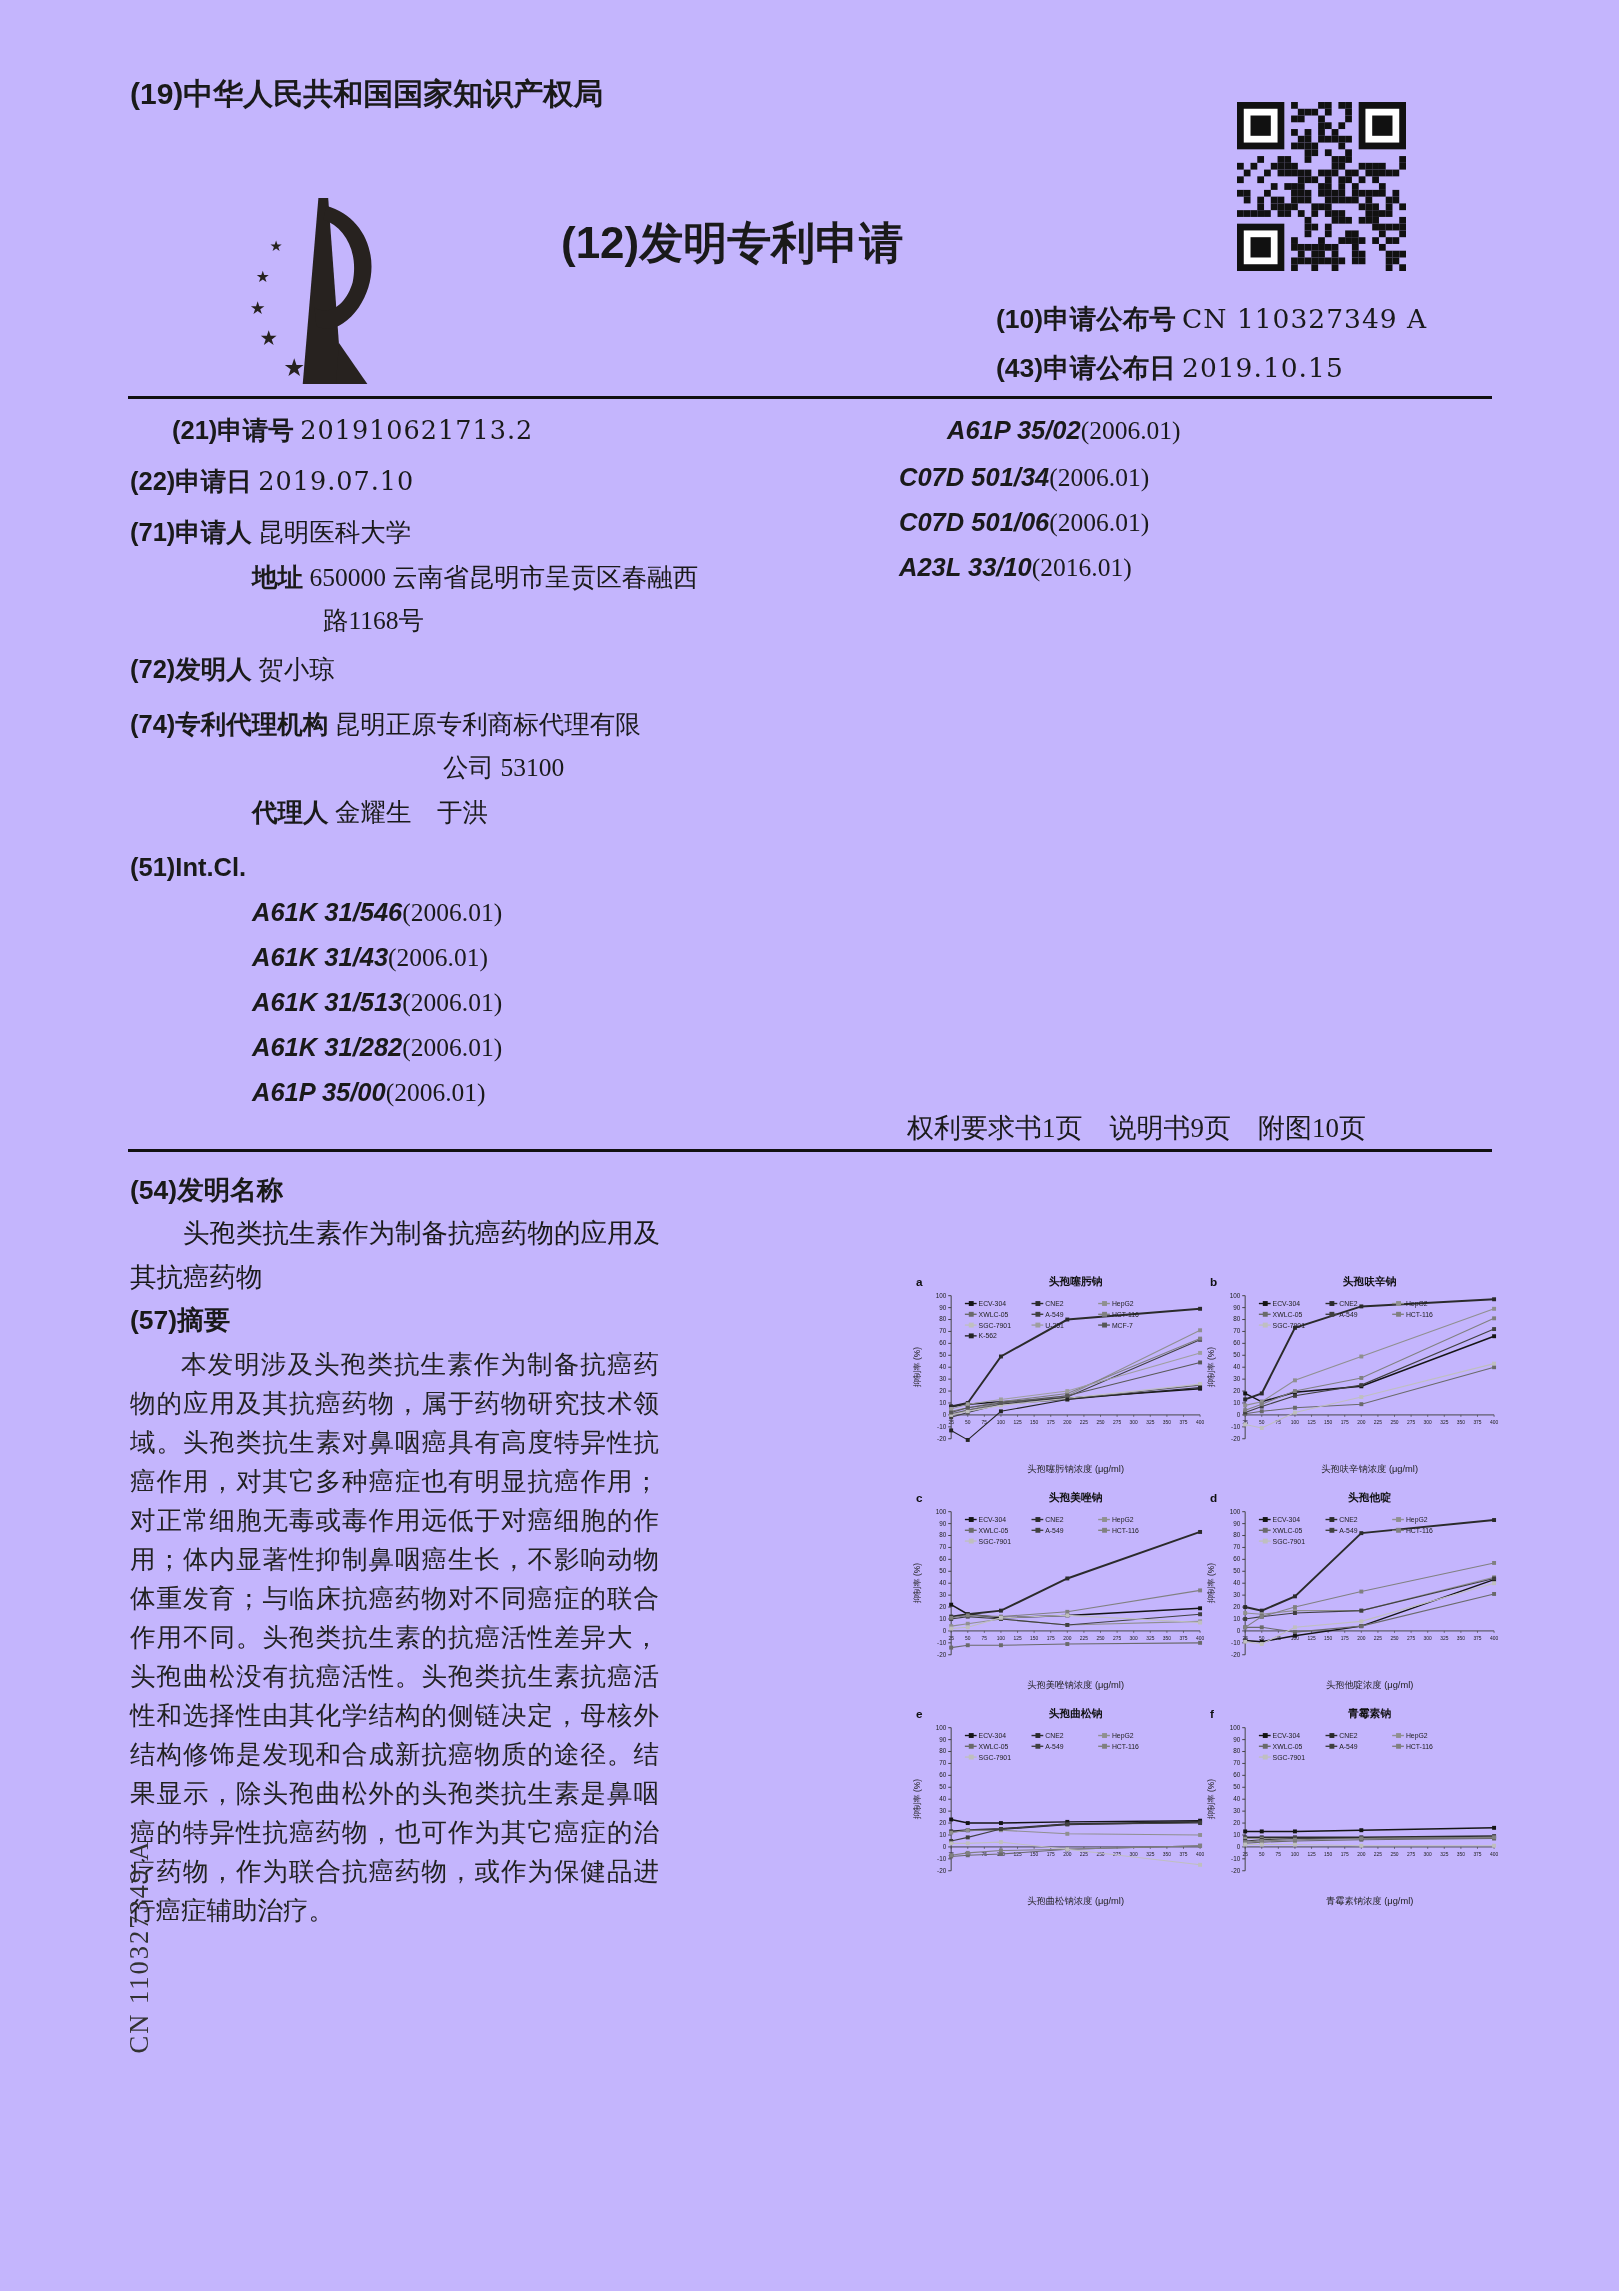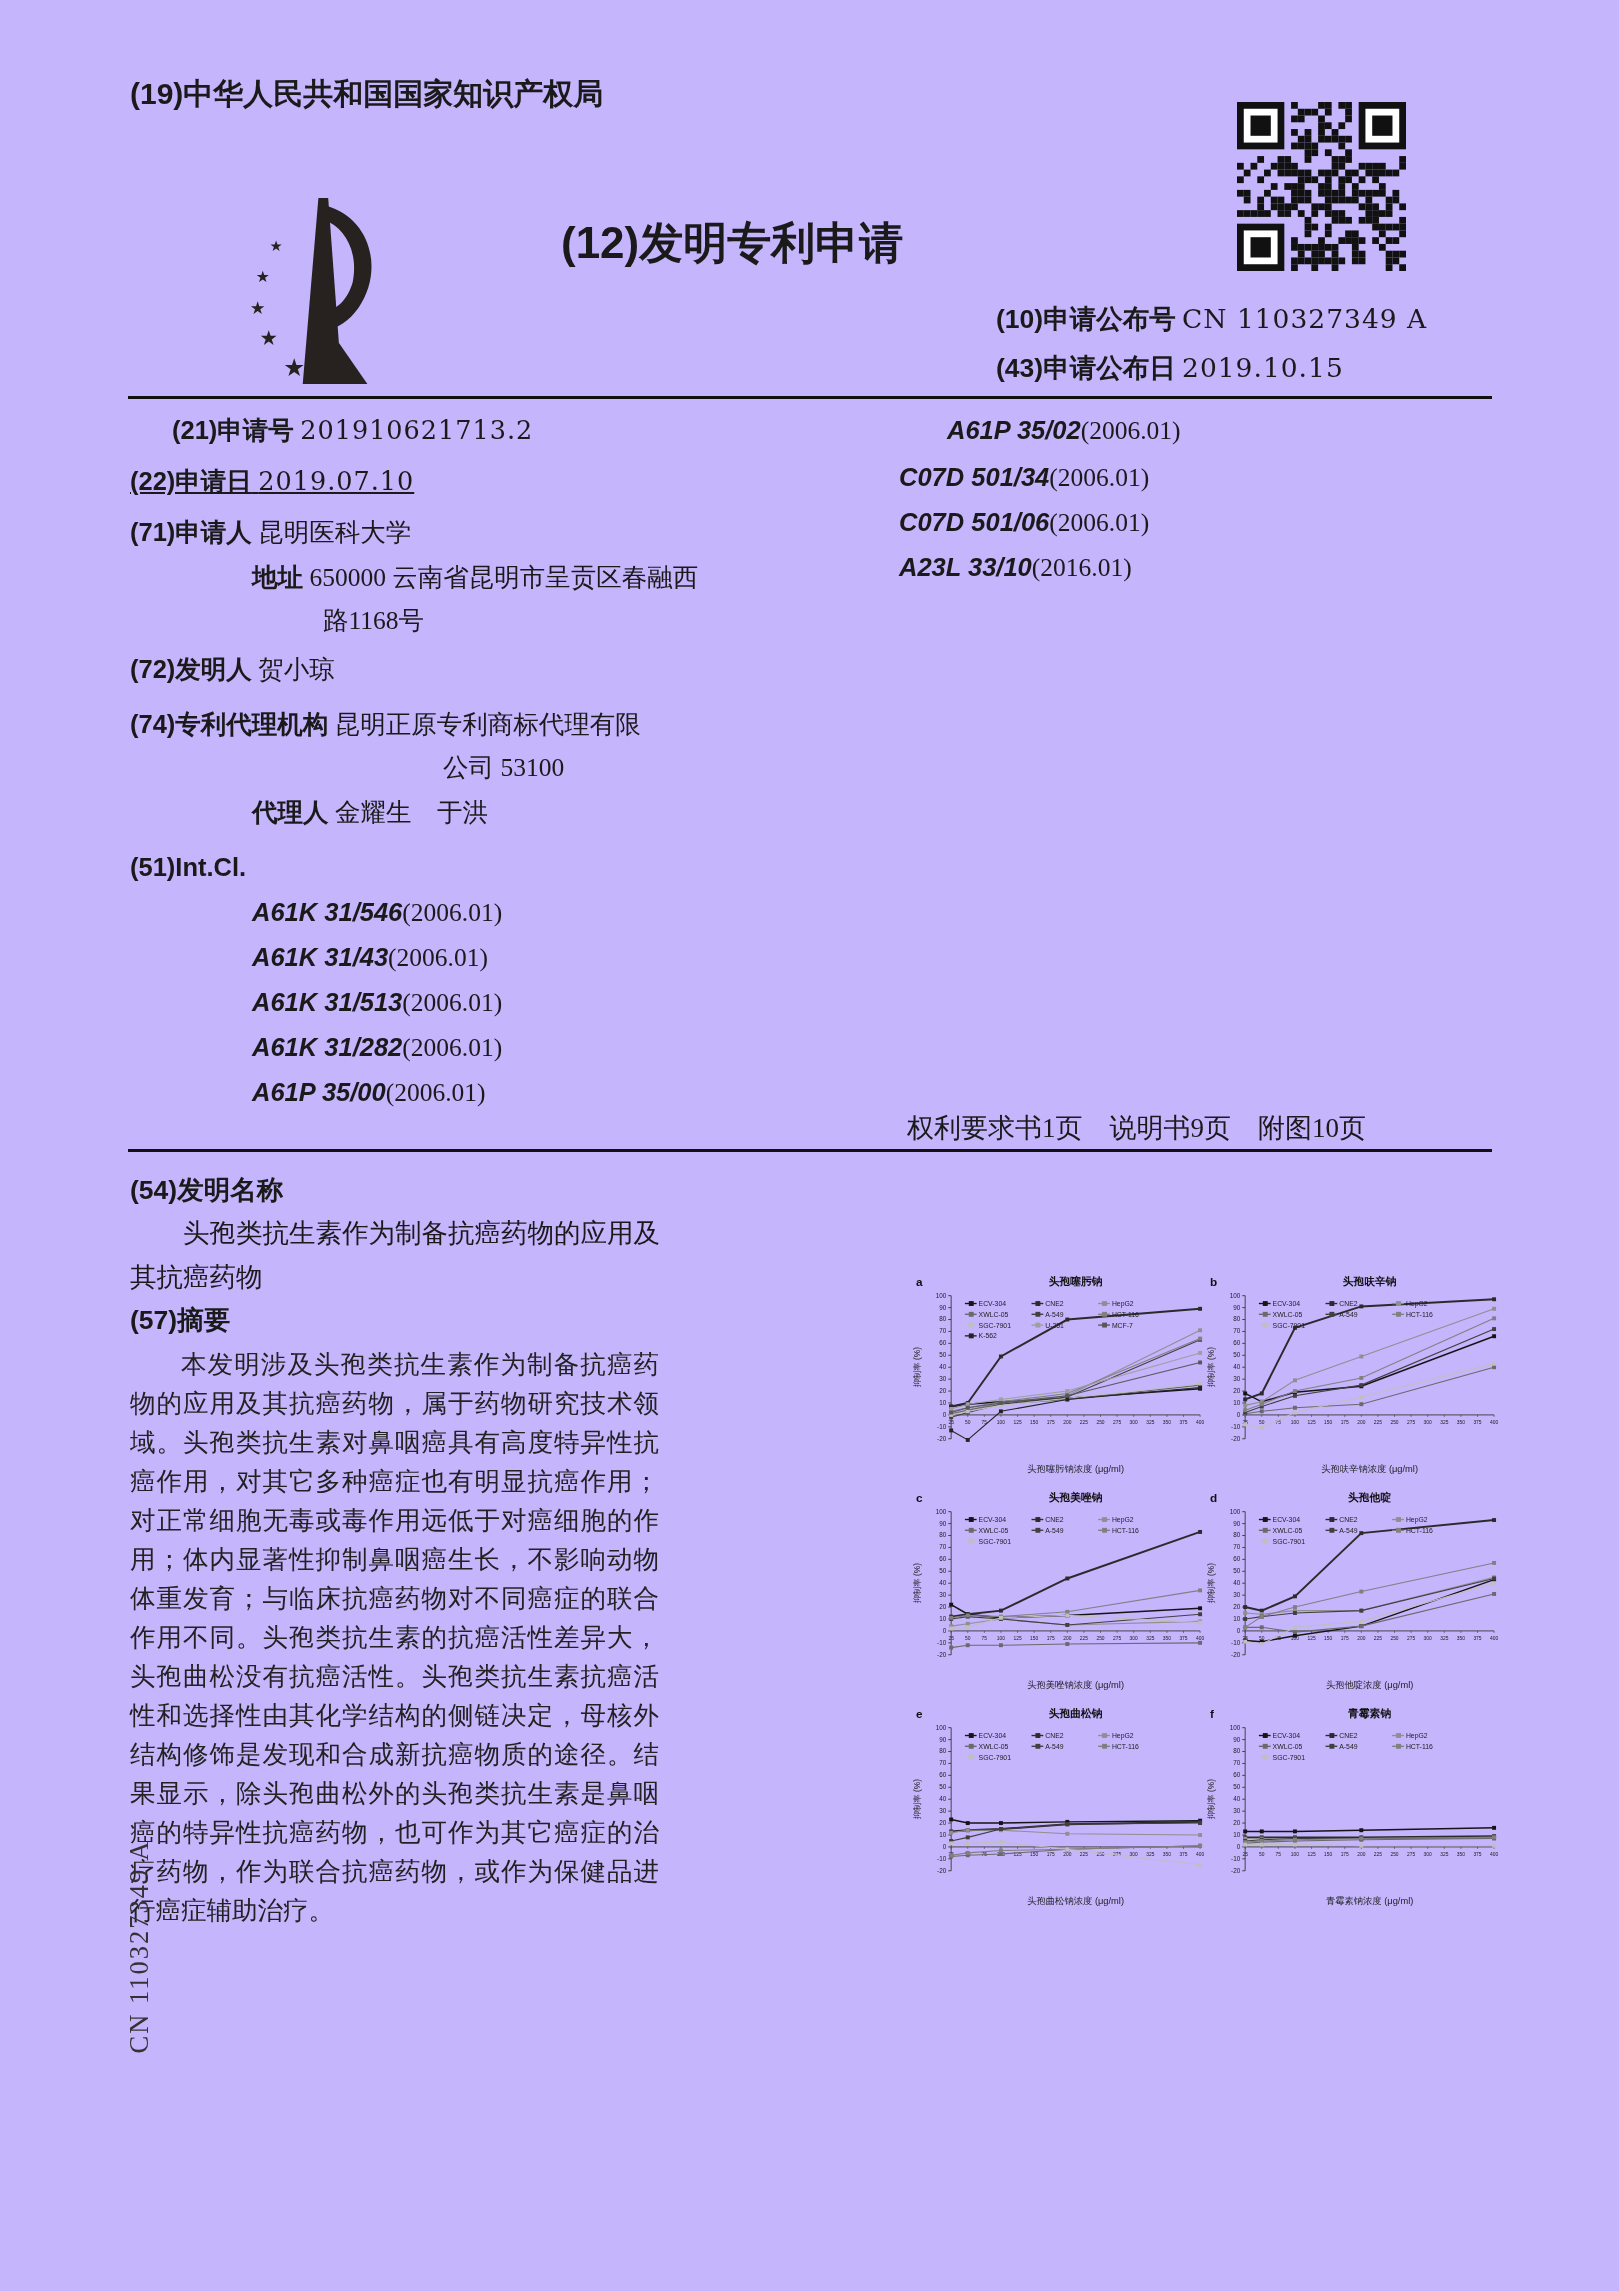--- a/index.html
+++ b/index.html
@@ -282,21 +282,21 @@
     <span class="lbl" style="font-size:26.5px;">(43)申请公布日</span>
     <span class="mono" style="font-size:26.5px;">2019.10.15</span>
   </div>
 
   <div class="rule" style="top:396px;"></div>
 
   <div class="abs row26" style="left:130px;top:416px;margin-left:42px;">
     <span class="lbl">(21)申请号</span>
     <span class="mono">201910621713.2</span>
   </div>
-  <div class="abs row26" style="left:130px;top:467px;text-decoration:underline;">
+  <div class="abs row26" style="left:130px;top:467px;">
     <span class="lbl">(22)申请日</span>
     <span class="mono">2019.07.10</span>
   </div>
   <div class="abs row26" style="left:130px;top:518px;">
     <span class="lbl">(71)申请人</span>
     <span class="val">昆明医科大学</span>
   </div>
   <div class="abs row26" style="left:252px;top:563px;">
     <span class="lbl">地址</span>
     <span class="val">650000 云南省昆明市呈贡区春融西</span>

